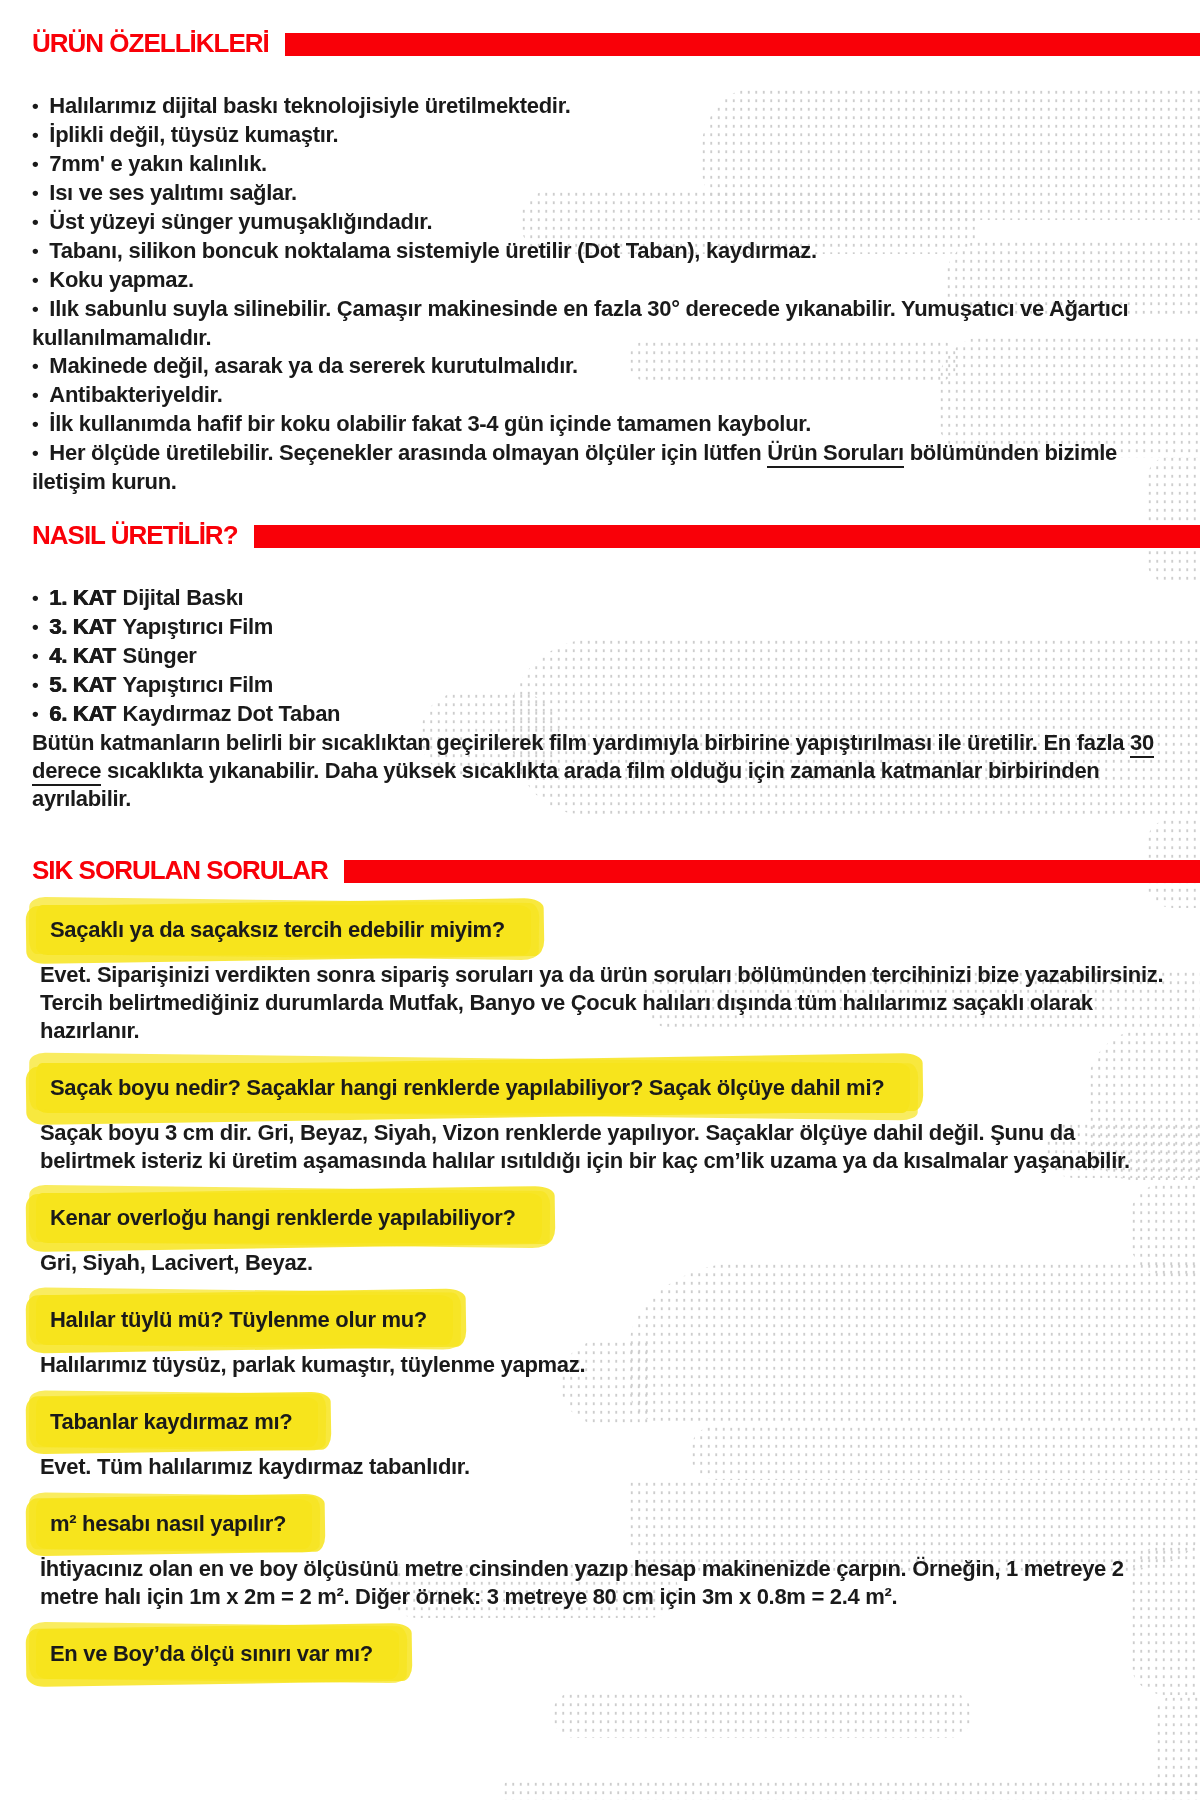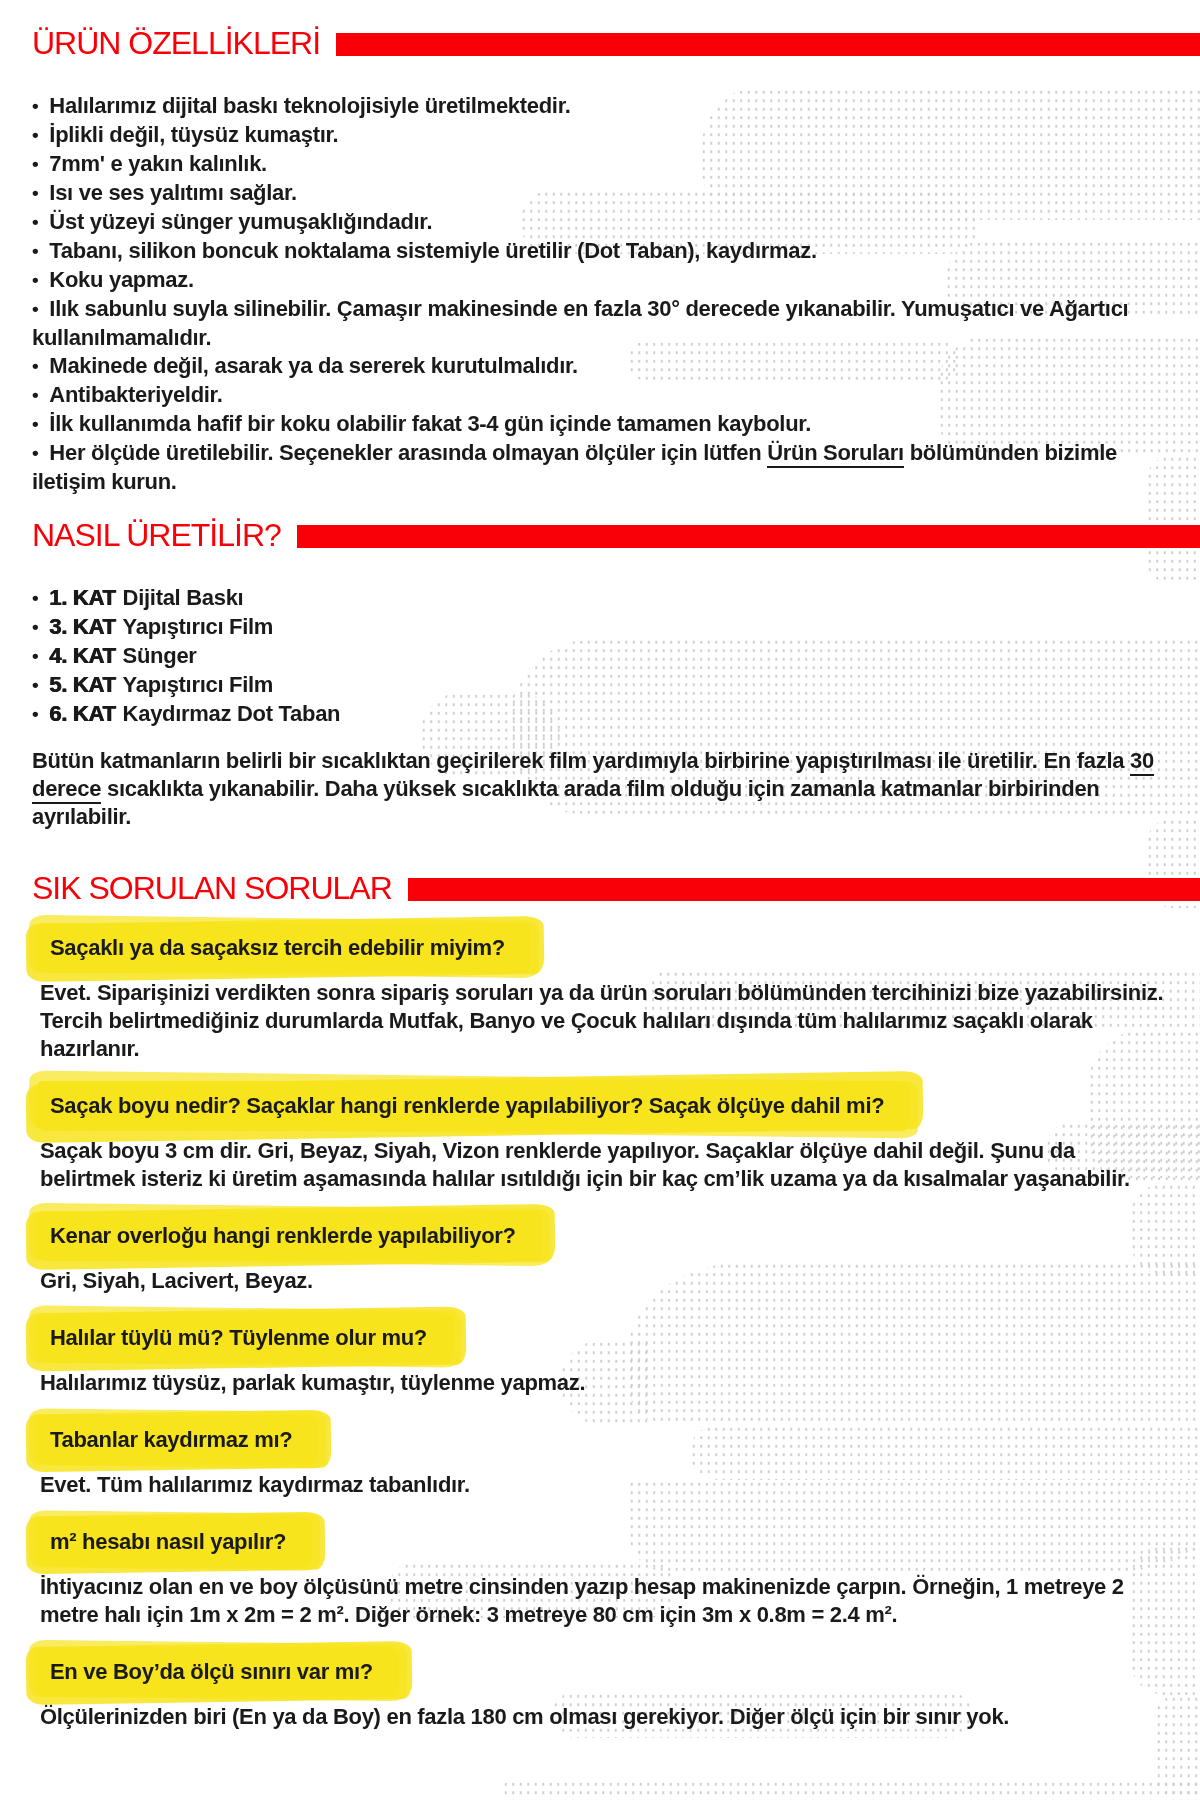--- a/index.html
+++ b/index.html
@@ -33,32 +33,32 @@
   .d15{left:388px;top:1562px;width:290px;height:56px;border-radius:28px;}
   .d16{left:1130px;top:1545px;width:70px;height:150px;border-radius:35px 0 0 35px;}
   .d17{left:552px;top:1692px;width:420px;height:46px;border-radius:23px;}
   .d18{left:502px;top:1780px;width:700px;height:20px;border-radius:10px 10px 0 0;}
   .d19{left:1155px;top:1695px;width:45px;height:105px;border-radius:22px 0 0 22px;}
 
   
   .content{position:relative;z-index:1;padding:26px 0 0 32px;}
 
   .section-head{display:flex;align-items:center;}
-  .section-title{font-size:32px;line-height:34px;font-weight:normal;color:var(--red);letter-spacing:-1px;white-space:nowrap;margin:0;}
+  .section-title{font-size:26px;line-height:34px;font-weight:bold;color:var(--red);letter-spacing:-1px;white-space:nowrap;margin:0;}
   .section-bar{flex:1;height:23px;background:var(--red);margin-left:16px;margin-top:3px;}
   .head-features{margin-bottom:32px;}
   .head-production{margin-top:22px;margin-bottom:32px;}
   .head-faq{margin-top:40px;margin-bottom:0;}
 
   .line{font-size:22px;font-weight:bold;letter-spacing:-0.3px;line-height:28px;margin:0;padding-right:18px;color:var(--ink);}
   .dot-b::before{content:"\2022";font-size:19px;margin-right:11px;position:relative;top:-1px;}
   .knum{margin-right:7px;text-shadow:0.5px 0 0 currentColor,-0.3px 0 0 currentColor;}
   .ul-link{border-bottom:2.5px solid var(--ink);padding-bottom:1px;cursor:pointer;}
   .ul-em{border-bottom:2.5px solid var(--ink);padding-bottom:1px;}
-  .prod-para{margin-top:18px;}
+  .prod-para{}
 
   
   .faq-item{margin:8px;}
   .q-hl{position:relative;display:inline-block;z-index:0;background:var(--yellow);
         margin:10px 0 0 -4px;padding:11px 26px 11px 14px;
         font-size:22px;font-weight:bold;letter-spacing:-0.3px;line-height:28px;
         border-radius:6px 14px 8px 12px / 10px 8px 12px 8px;}
   .q-hl::before{content:"";position:absolute;top:-3px;left:-10px;right:-13px;bottom:-5px;background:var(--yellow);
         transform:rotate(-0.9deg);border-radius:12px 20px 10px 18px / 14px 10px 16px 12px;z-index:-1;opacity:.85;}
   .q-hl::after{content:"";position:absolute;top:-5px;left:-7px;right:-8px;bottom:-2px;background:var(--yellow);
@@ -163,17 +163,16 @@
       <p class="line answer">Evet. Tüm halılarımız kaydırmaz tabanlıdır.</p>
     </div>
 
     <div class="faq-item">
       <div class="q-hl"><span class="q-txt">m² hesabı nasıl yapılır?</span></div>
       <p class="line answer">İhtiyacınız olan en ve boy ölçüsünü metre cinsinden yazıp hesap makinenizde çarpın. Örneğin, 1 metreye 2 metre halı için 1m x 2m = 2 m². Diğer örnek: 3 metreye 80 cm için 3m x 0.8m = 2.4 m².</p>
     </div>
 
     <div class="faq-item">
       <div class="q-hl"><span class="q-txt">En ve Boy’da ölçü sınırı var mı?</span></div>
-      <p class="line answer">Ölçülerinizden biri (En ya da Boy) en fazla 180 cm olması gerekiyor. Diğer ölçü için bir sınır yok.</p>
     </div>
 
   </div>
 </div>
 
 </body></html>

